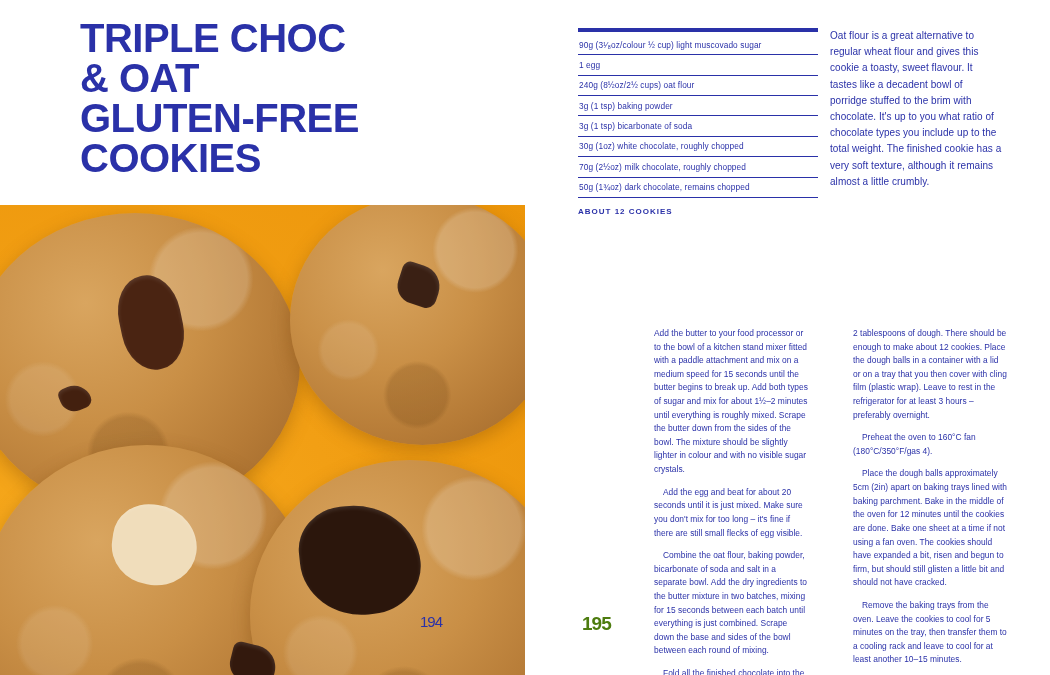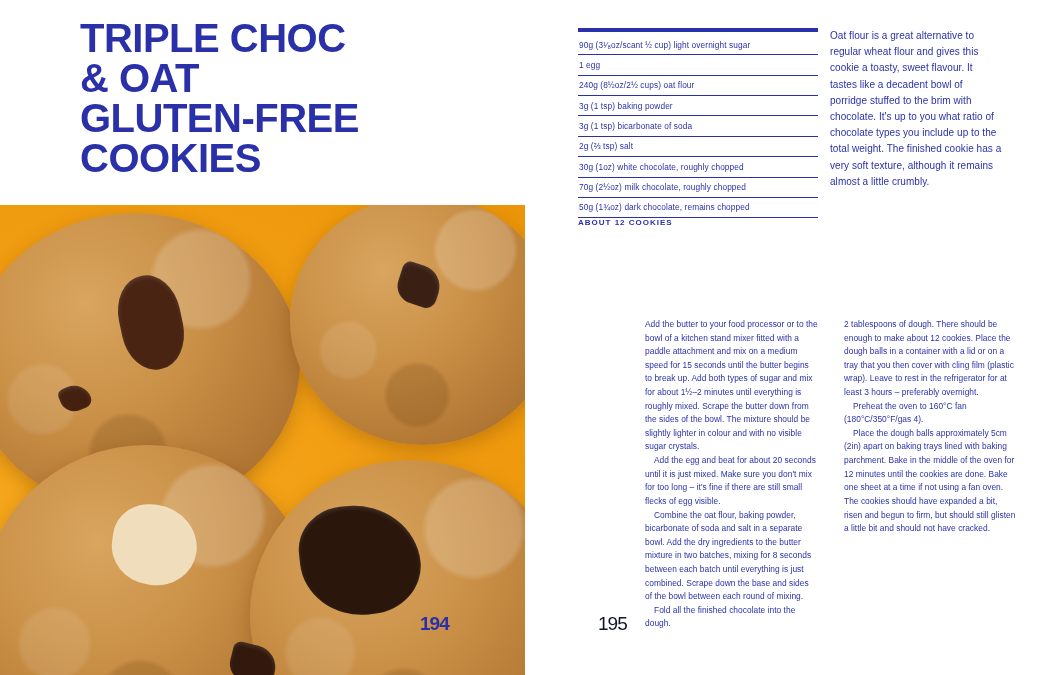--- a/index.html
+++ b/index.html
@@ -98,22 +98,22 @@
   #choc-3 { left: 300px; top: 300px; width: 120px; height: 110px; transform: rotate(-6deg); border-radius: 40% 60% 45% 55%; background: #2b160c; }
   #choc-4 { left: 398px; top: 60px; width: 42px; height: 40px; transform: rotate(18deg); background: #3a2014; }
   #choc-5 { left: 60px; top: 180px; width: 30px; height: 26px; transform: rotate(-22deg); background: #43200f; }
   #choc-6 { left: 230px; top: 440px; width: 46px; height: 38px; transform: rotate(14deg); background: #33190d; }
 
   
   .folio-left {
     position: absolute;
     left: 420px;
     top: 613px;
-    font-weight: bold;
-    font-size: 19px;
+    font-weight: normal;
+    font-size: 15px;
     letter-spacing: -1px;
     color: #2a31a8;
   }
 
   
   .right-page {
     position: absolute;
     left: 525px;
     top: 0;
     width: 525px;
@@ -140,20 +140,21 @@
   }
   .ing-list li {
     font-size: 8.3px;
     line-height: 1.25;
     color: #2a31a8;
     padding: 4.5px 0 4.5px 1px;
     border-bottom: 0.7px solid #2a31a8;
     letter-spacing: .1px;
   }
   .yield {
+    margin-top: 9px;
     font-size: 8px;
     font-weight: bold;
     letter-spacing: 1px;
     color: #2a31a8;
   }
 
   
   .intro {
     position: absolute;
     left: 305px;
@@ -175,37 +176,36 @@
     gap: 26px;
   }
   .method .col {
     width: 173px;
     font-size: 8.4px;
     line-height: 1.62;
     color: #2a31a8;
     letter-spacing: .03px;
   }
   .method p {
-    margin: 0;
+    margin: 9px;
     text-indent: 9px;
   }
   .method p.first {
     text-indent: 0;
   }
 
   
   .folio-right {
     position: absolute;
     left: 57px;
     top: 613px;
-    font-weight: normal;
+    font-weight: bold;
     font-size: 19px;
     letter-spacing: -1px;
-    color: #0f172a;
-    margin-left: 16px;
+    color: #4d7c0f;
   }
 </style>
 </head>
 <body>
 
 <div class="spread">
 
   <div class="left-page">
 
     <div class="recipe-title">
@@ -231,45 +231,45 @@
     </div>
 
     <div class="folio-left">194</div>
   </div>
 
   <div class="right-page">
 
     <div class="ingredients">
       <div class="ing-rule"></div>
       <ul class="ing-list">
-        <li>90g (3¹⁄₈oz/scant ½ cup) light overnight sugar</li>
+        <li>90g (3¹⁄₈oz/colour ½ cup) light muscovado sugar</li>
         <li>1 egg</li>
         <li>240g (8½oz/2½ cups) oat flour</li>
         <li>3g (1 tsp) baking powder</li>
         <li>3g (1 tsp) bicarbonate of soda</li>
-        <li>2g (⅔ tsp) salt</li>
         <li>30g (1oz) white chocolate, roughly chopped</li>
         <li>70g (2½oz) milk chocolate, roughly chopped</li>
         <li>50g (1¾oz) dark chocolate, remains chopped</li>
       </ul>
       <div class="yield">ABOUT 12 COOKIES</div>
     </div>
 
     <div class="intro">Oat flour is a great alternative to regular wheat flour and gives this cookie a toasty, sweet flavour. It tastes like a decadent bowl of porridge stuffed to the brim with chocolate. It's up to you what ratio of chocolate types you include up to the total weight. The finished cookie has a very soft texture, although it remains almost a little crumbly.</div>
 
     <div class="method">
       <div class="col">
         <p class="first">Add the butter to your food processor or to the bowl of a kitchen stand mixer fitted with a paddle attachment and mix on a medium speed for 15 seconds until the butter begins to break up. Add both types of sugar and mix for about 1½–2 minutes until everything is roughly mixed. Scrape the butter down from the sides of the bowl. The mixture should be slightly lighter in colour and with no visible sugar crystals.</p>
         <p>Add the egg and beat for about 20 seconds until it is just mixed. Make sure you don't mix for too long – it's fine if there are still small flecks of egg visible.</p>
-        <p>Combine the oat flour, baking powder, bicarbonate of soda and salt in a separate bowl. Add the dry ingredients to the butter mixture in two batches, mixing for 8 seconds between each batch until everything is just combined. Scrape down the base and sides of the bowl between each round of mixing.</p>
+        <p>Combine the oat flour, baking powder, bicarbonate of soda and salt in a separate bowl. Add the dry ingredients to the butter mixture in two batches, mixing for 15 seconds between each batch until everything is just combined. Scrape down the base and sides of the bowl between each round of mixing.</p>
         <p>Fold all the finished chocolate into the dough.</p>
       </div>
       <div class="col">
         <p class="first">2 tablespoons of dough. There should be enough to make about 12 cookies. Place the dough balls in a container with a lid or on a tray that you then cover with cling film (plastic wrap). Leave to rest in the refrigerator for at least 3 hours – preferably overnight.</p>
         <p>Preheat the oven to 160°C fan (180°C/350°F/gas 4).</p>
         <p>Place the dough balls approximately 5cm (2in) apart on baking trays lined with baking parchment. Bake in the middle of the oven for 12 minutes until the cookies are done. Bake one sheet at a time if not using a fan oven. The cookies should have expanded a bit, risen and begun to firm, but should still glisten a little bit and should not have cracked.</p>
+        <p>Remove the baking trays from the oven. Leave the cookies to cool for 5 minutes on the tray, then transfer them to a cooling rack and leave to cool for at least another 10–15 minutes.</p>
       </div>
     </div>
 
     <div class="folio-right">195</div>
   </div>
 
 </div>
 
 </body></html>

